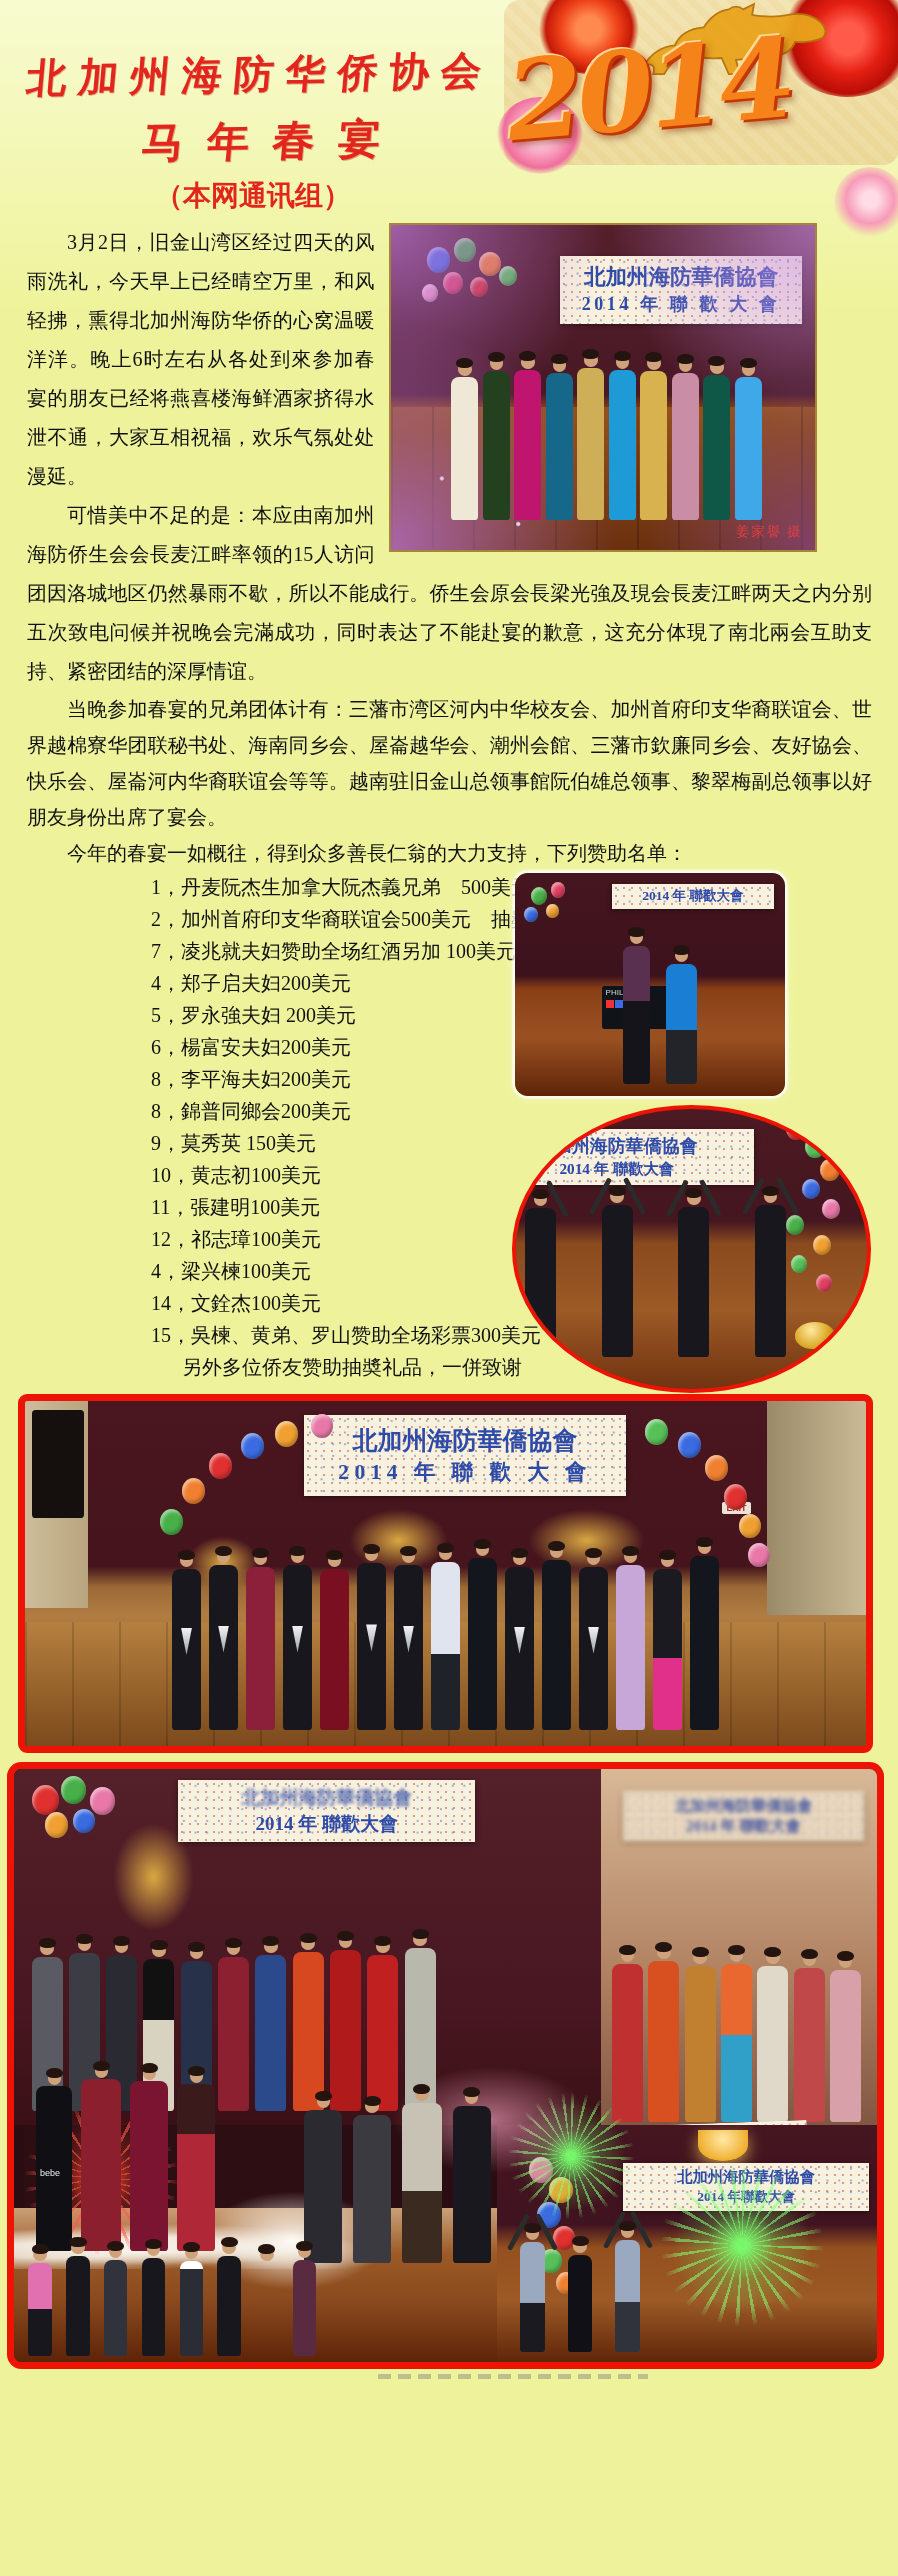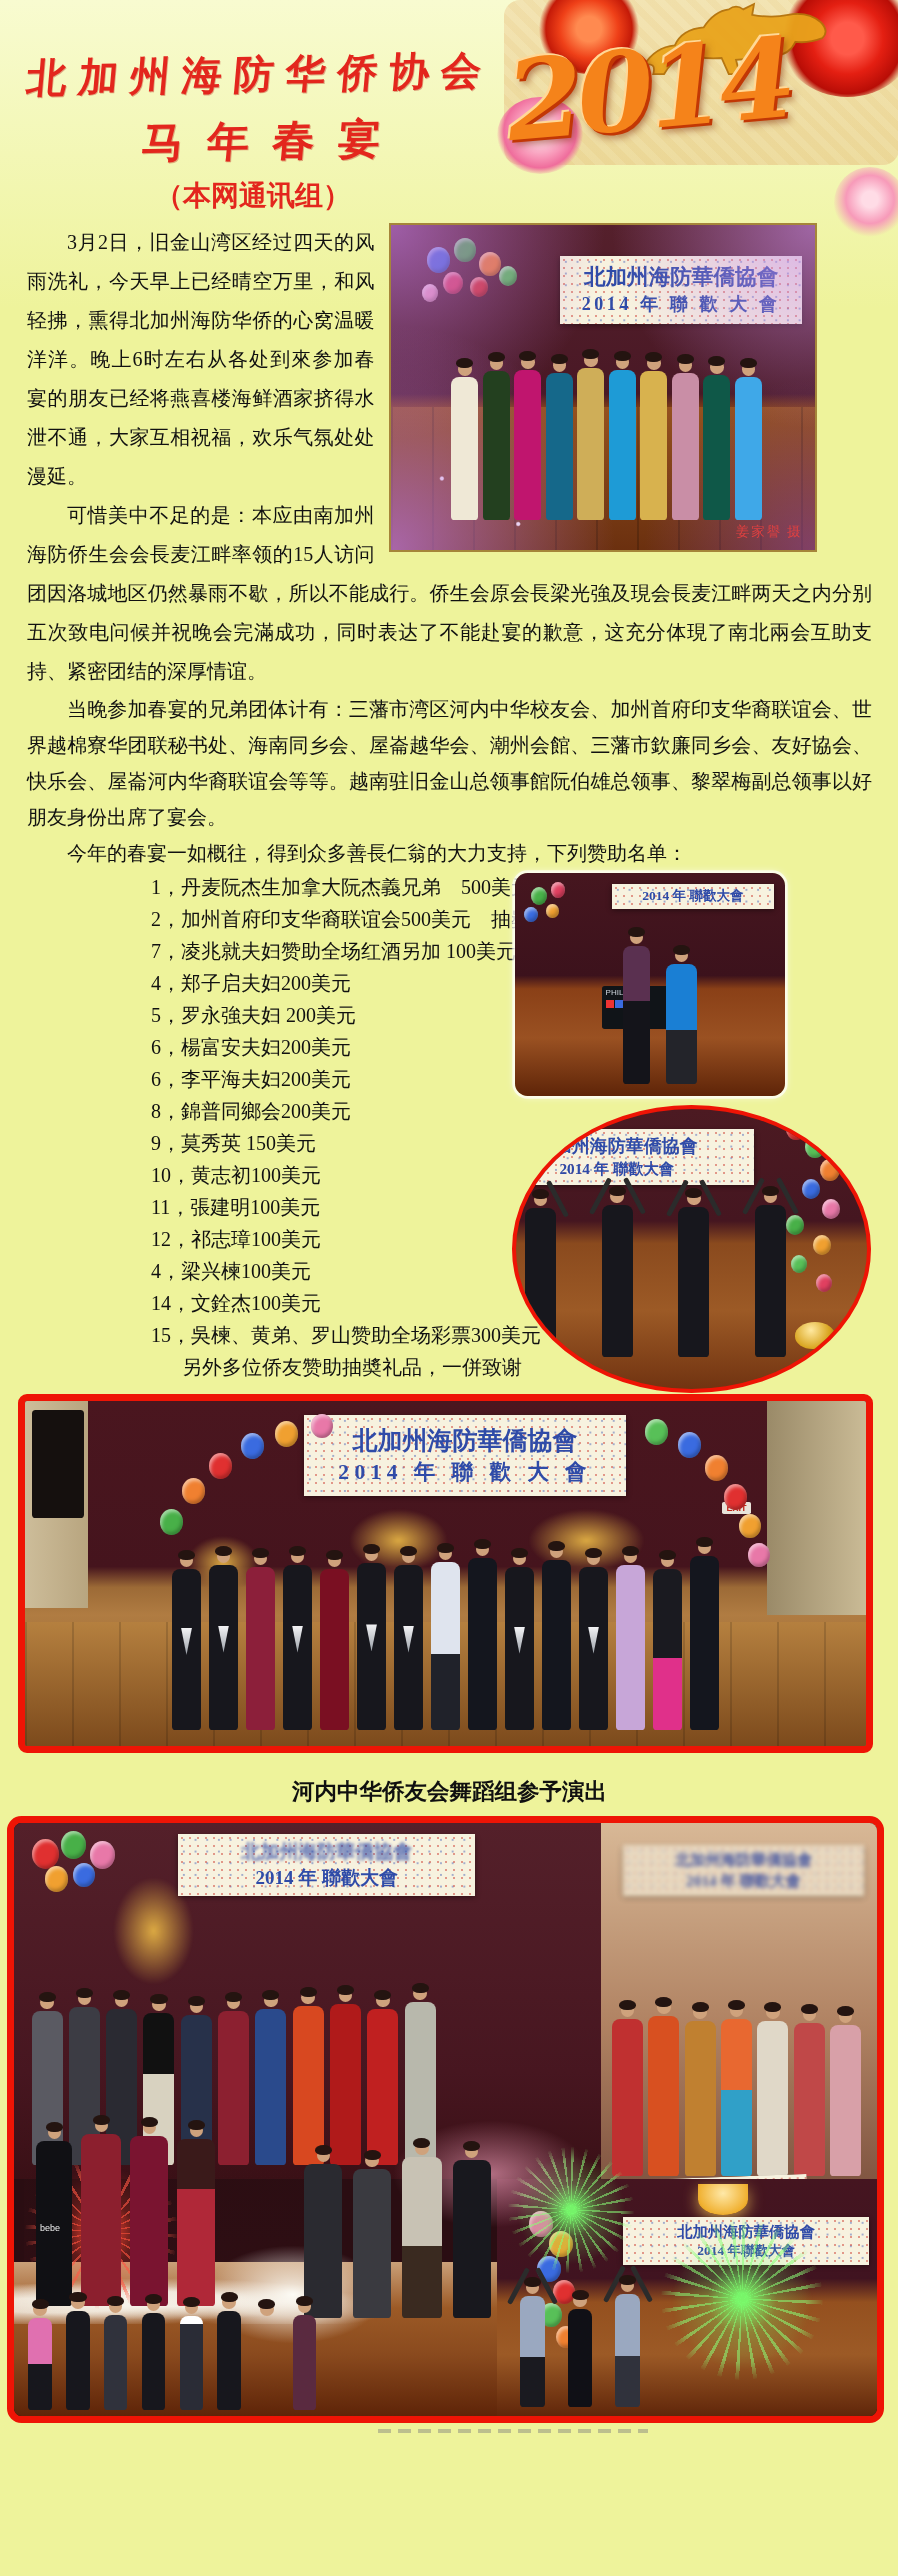--- a/index.html
+++ b/index.html
@@ -337,21 +337,21 @@
       <div class="goldpot"></div>
     </div>
   </div>
 
   <div class="donor-line">1，丹麦阮杰生加拿大阮杰義兄弟　500美元</div>
   <div class="donor-line">2，加州首府印支华裔联谊会500美元　抽奬电視一部</div>
   <div class="donor-line">7，凌兆就夫妇赞助全场红酒另加 100美元</div>
   <div class="donor-line">4，郑子启夫妇200美元</div>
   <div class="donor-line">5，罗永強夫妇 200美元</div>
   <div class="donor-line">6，楊富安夫妇200美元</div>
-  <div class="donor-line">6，李平海夫妇200美元</div>
+  <div class="donor-line">8，李平海夫妇200美元</div>
   <div class="donor-line">8，錦普同鄉会200美元</div>
   <div class="donor-line">9，莫秀英 150美元</div>
   <div class="donor-line">10，黄志初100美元</div>
   <div class="donor-line">11，張建明100美元</div>
   <div class="donor-line">12，祁志璋100美元</div>
   <div class="donor-line">4，梁兴楝100美元</div>
   <div class="donor-line">14，文銓杰100美元</div>
   <div class="donor-line">15，吳楝、黄弟、罗山赞助全场彩票300美元</div>
   <div class="donor-note">另外多位侨友赞助抽奬礼品，一併致谢</div>
 
@@ -448,21 +448,20 @@
           <div class="fig-head"></div>
           <div class="fig-body" style="background: linear-gradient(rgb(26, 26, 32) 55%, rgb(224, 48, 138) 55%);"></div>
         </div>
         <div class="fig" style="width: 29px; height: 189px;">
           <div class="fig-head"></div>
           <div class="fig-body" style="background: rgb(20, 22, 30);"></div>
         </div>
       </div>
   </div>
 
-  <div id="caption">河内中华侨友会舞蹈组参予演出</div>
 
   <div id="collage">
     <div class="zone" id="z-tl">
       <div class="goldblob" style="left:99px;top:54px;width:81px;height:108px;"></div>
       <div class="banner">
         <div class="b1">北加州海防華僑協會</div>
         <div class="b2">2014 年 聯歡大會</div>
       </div>
       <div id="c-balloons-tl" style="position: absolute; inset: 0px; pointer-events: none;">
           <div class="balloon" style="left: 18px; top: 16px; width: 27px; height: 30px; background: rgb(224, 48, 48);"></div>

